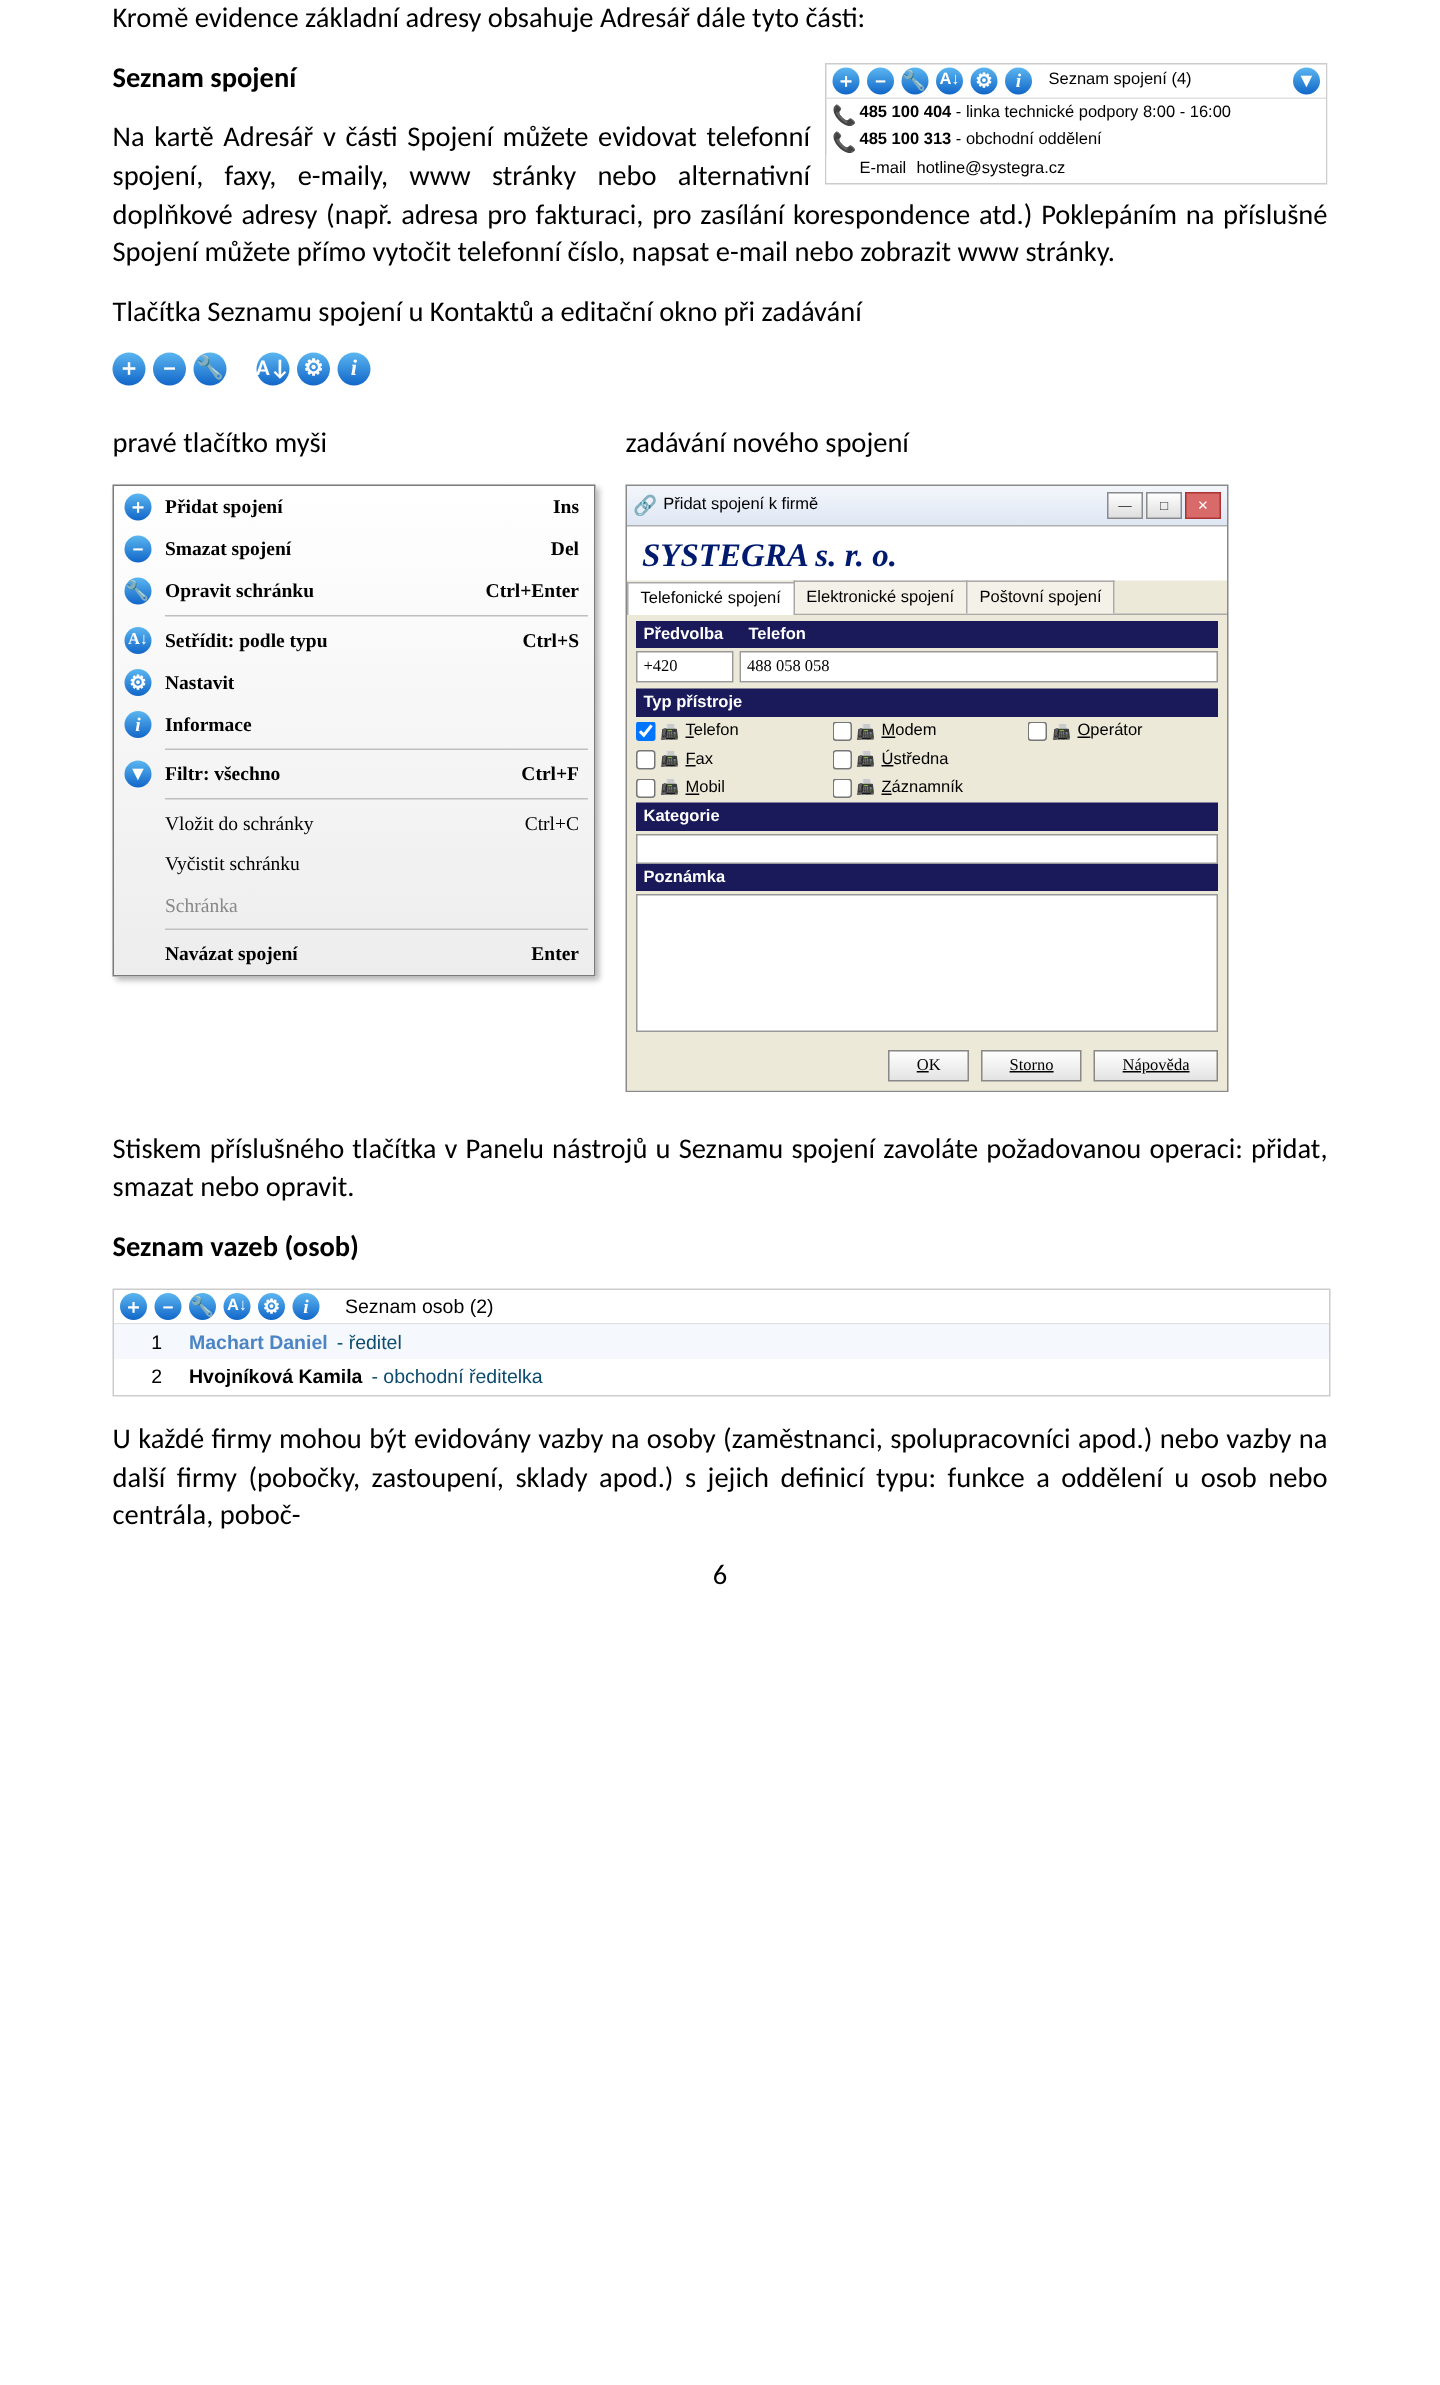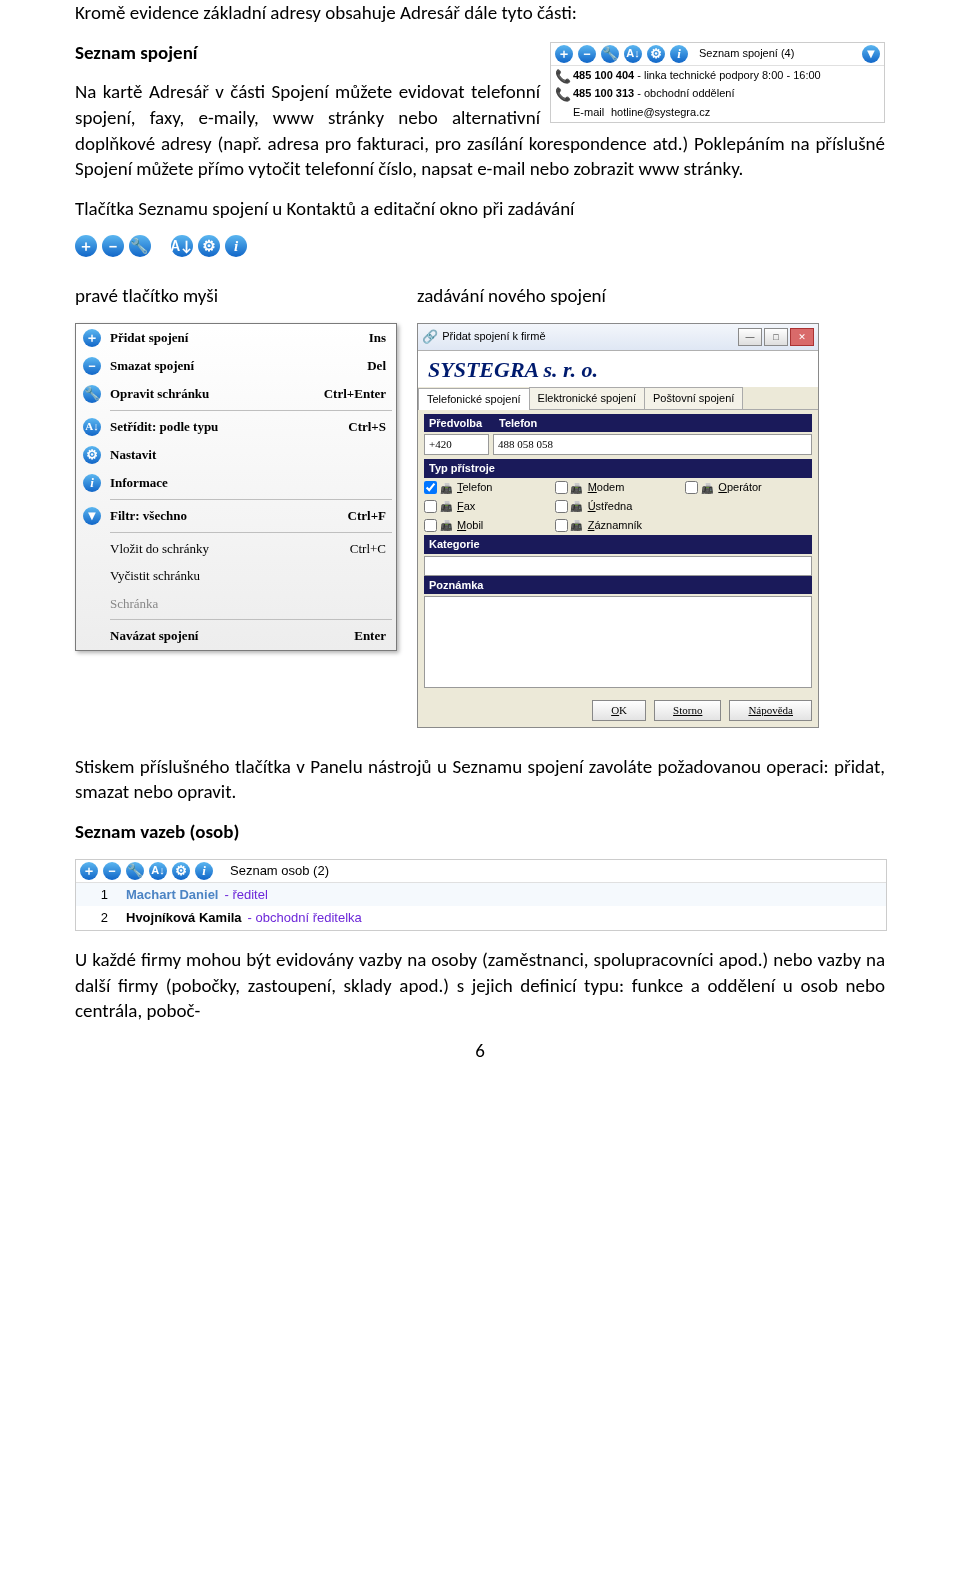--- a/index.html
+++ b/index.html
@@ -80,21 +80,21 @@
   .dlg .btns{display:flex;justify-content:flex-end;gap:8px;padding:6px;background:#ece9d8}
   .dlg .btn{border:1px solid #888;background:linear-gradient(#fff,#e3e3e3);padding:2px 18px;font-size:11px;font-family:Tahoma}
   .dlg .btn .ul{text-decoration:underline}
 
   
   .opanel{border:1px solid #ccc;width:100%;font-family:Tahoma,Arial;font-size:13px;margin:10px 0 16px}
   .opanel .ohdr{display:flex;align-items:center;padding:2px 4px;border-bottom:1px solid #e0e0e0}
   .opanel .orow{display:flex;align-items:center;padding:3px 6px}
   .opanel .orow .onum{width:26px;color:#000;text-align:right;margin-right:18px}
   .opanel .orow .oname{font-weight:bold}
-  .opanel .orow .orole{color:#6d28d9;margin-left:6px}
+  .opanel .orow .orole{color:#0c4a6e;margin-left:6px}
   .opanel .orow.first .oname{color:#4c84c4}
   .opanel .orow.first{background:#f5f9fd}
 
   .pagenum{text-align:center;font-size:19px;margin-top:10px}
 </style>
 </head>
 <body>
 
 <div class="page">
 

